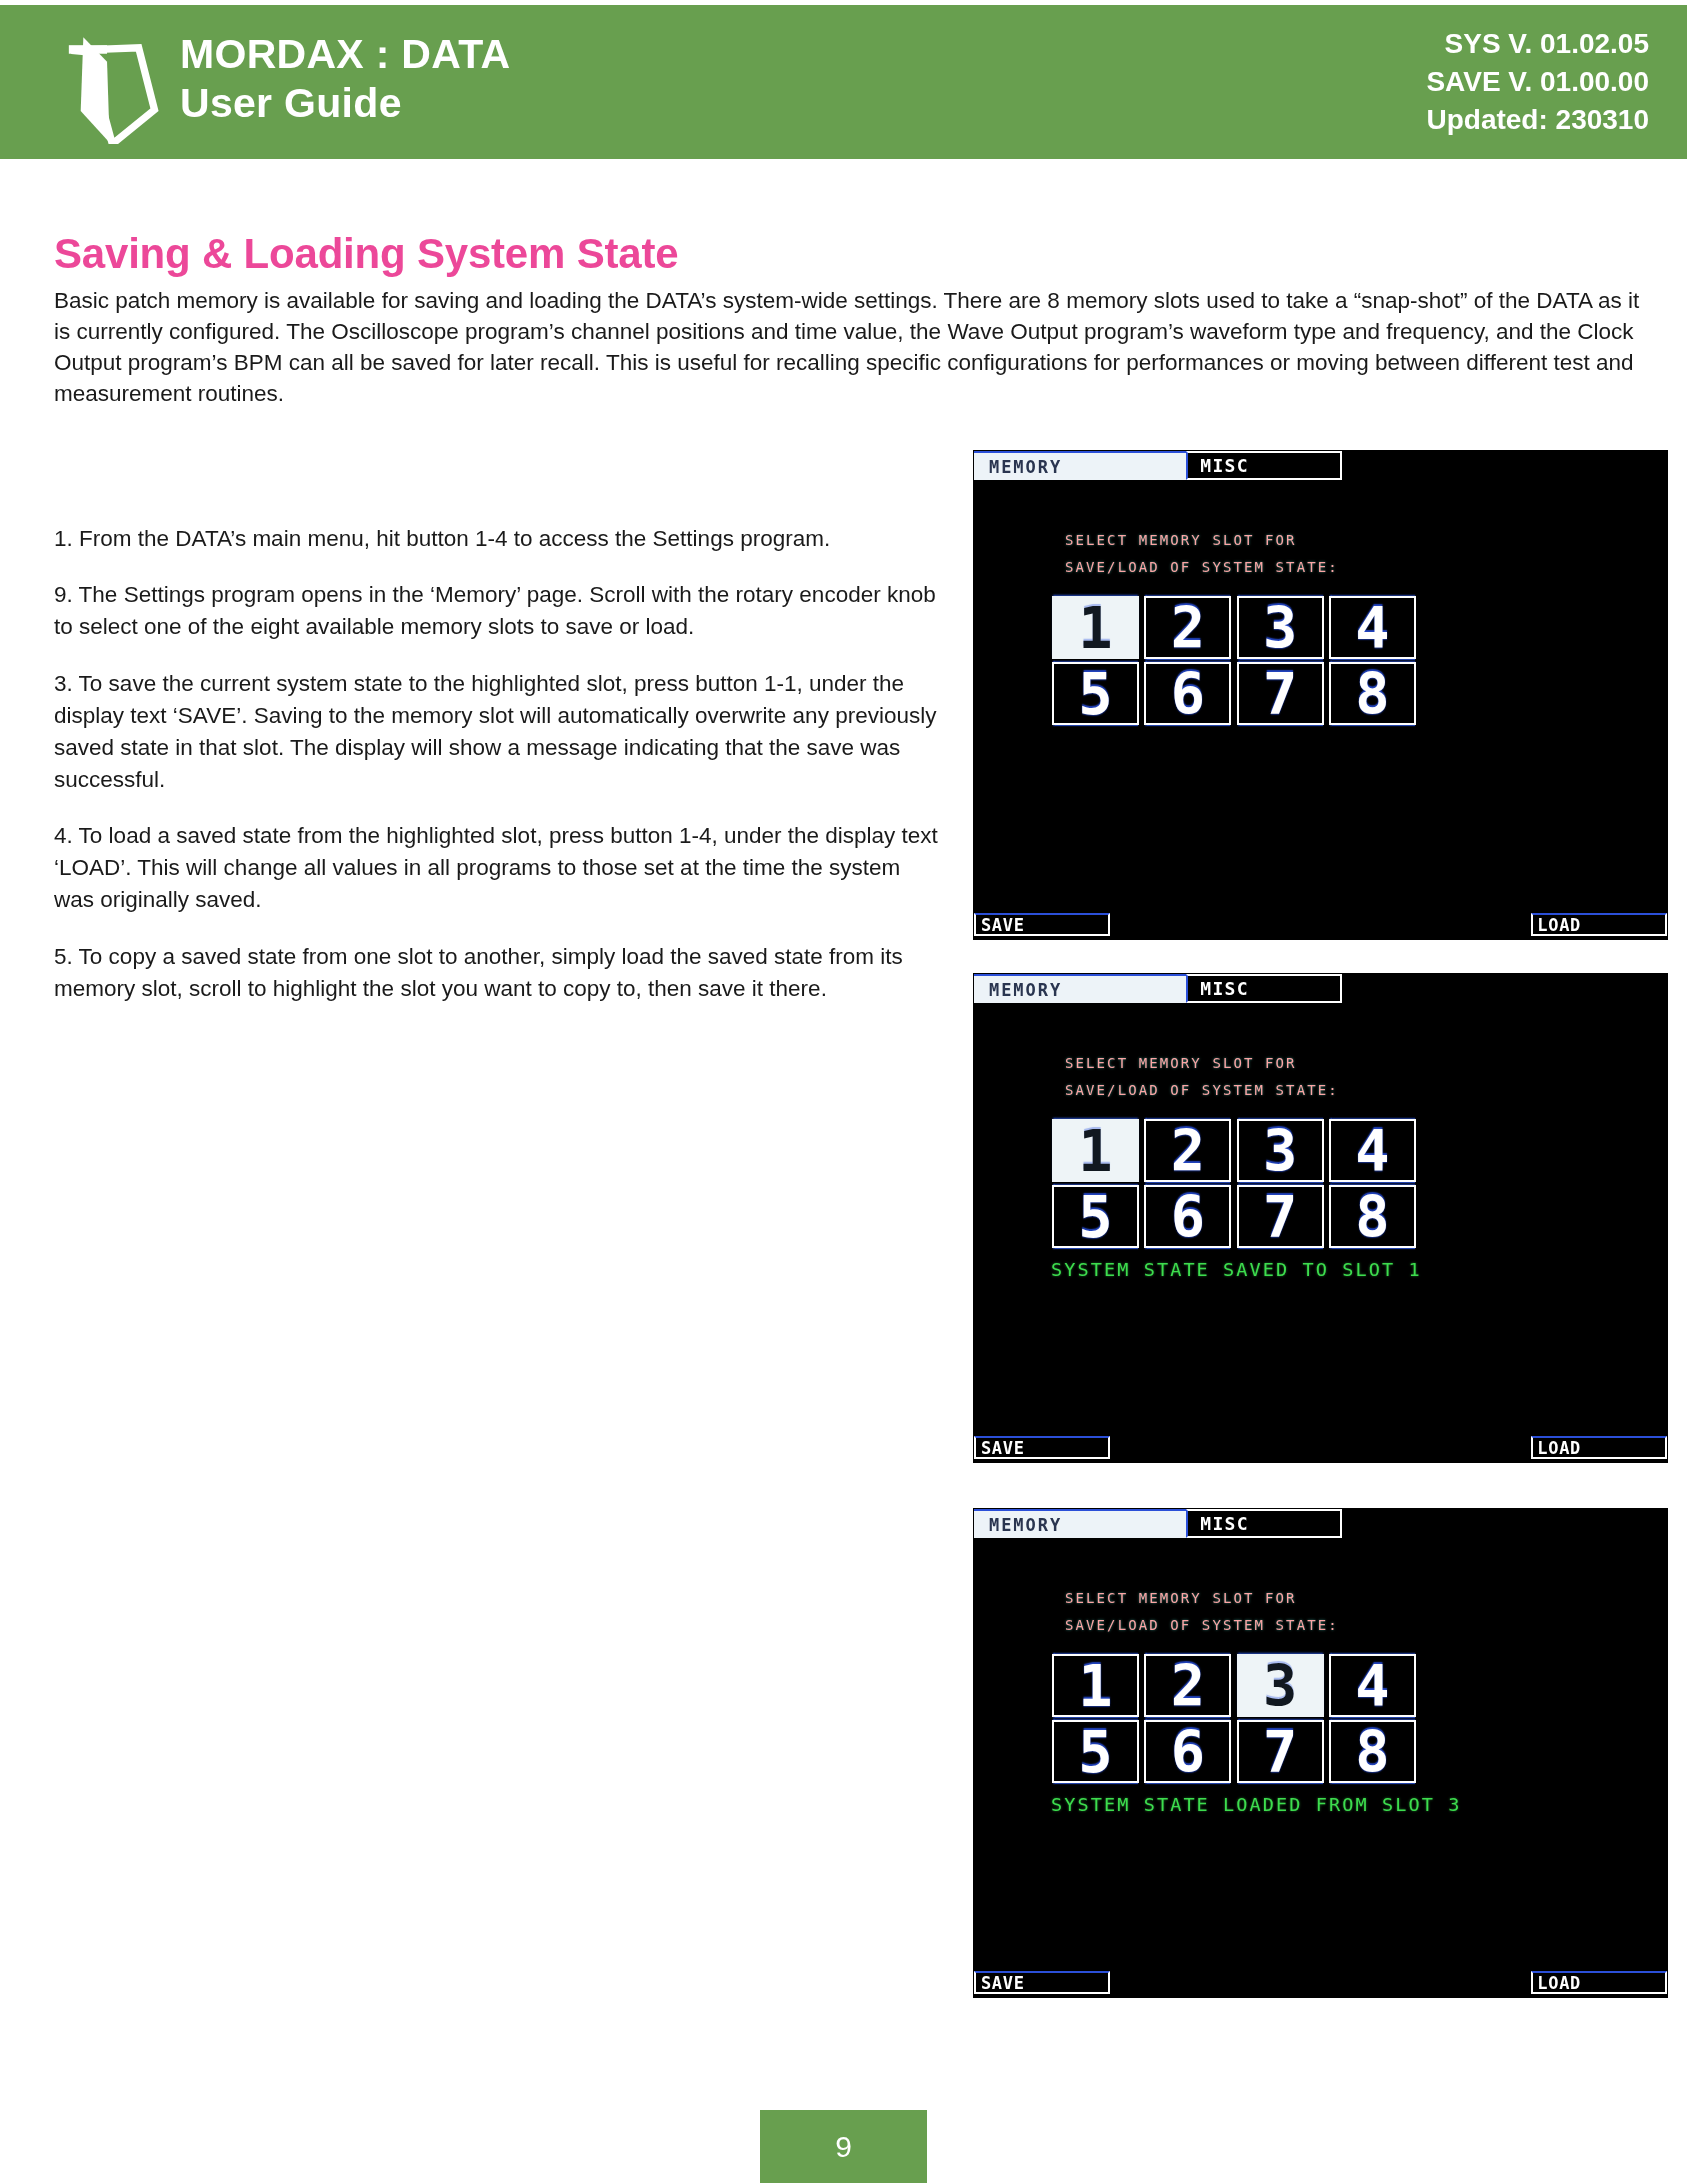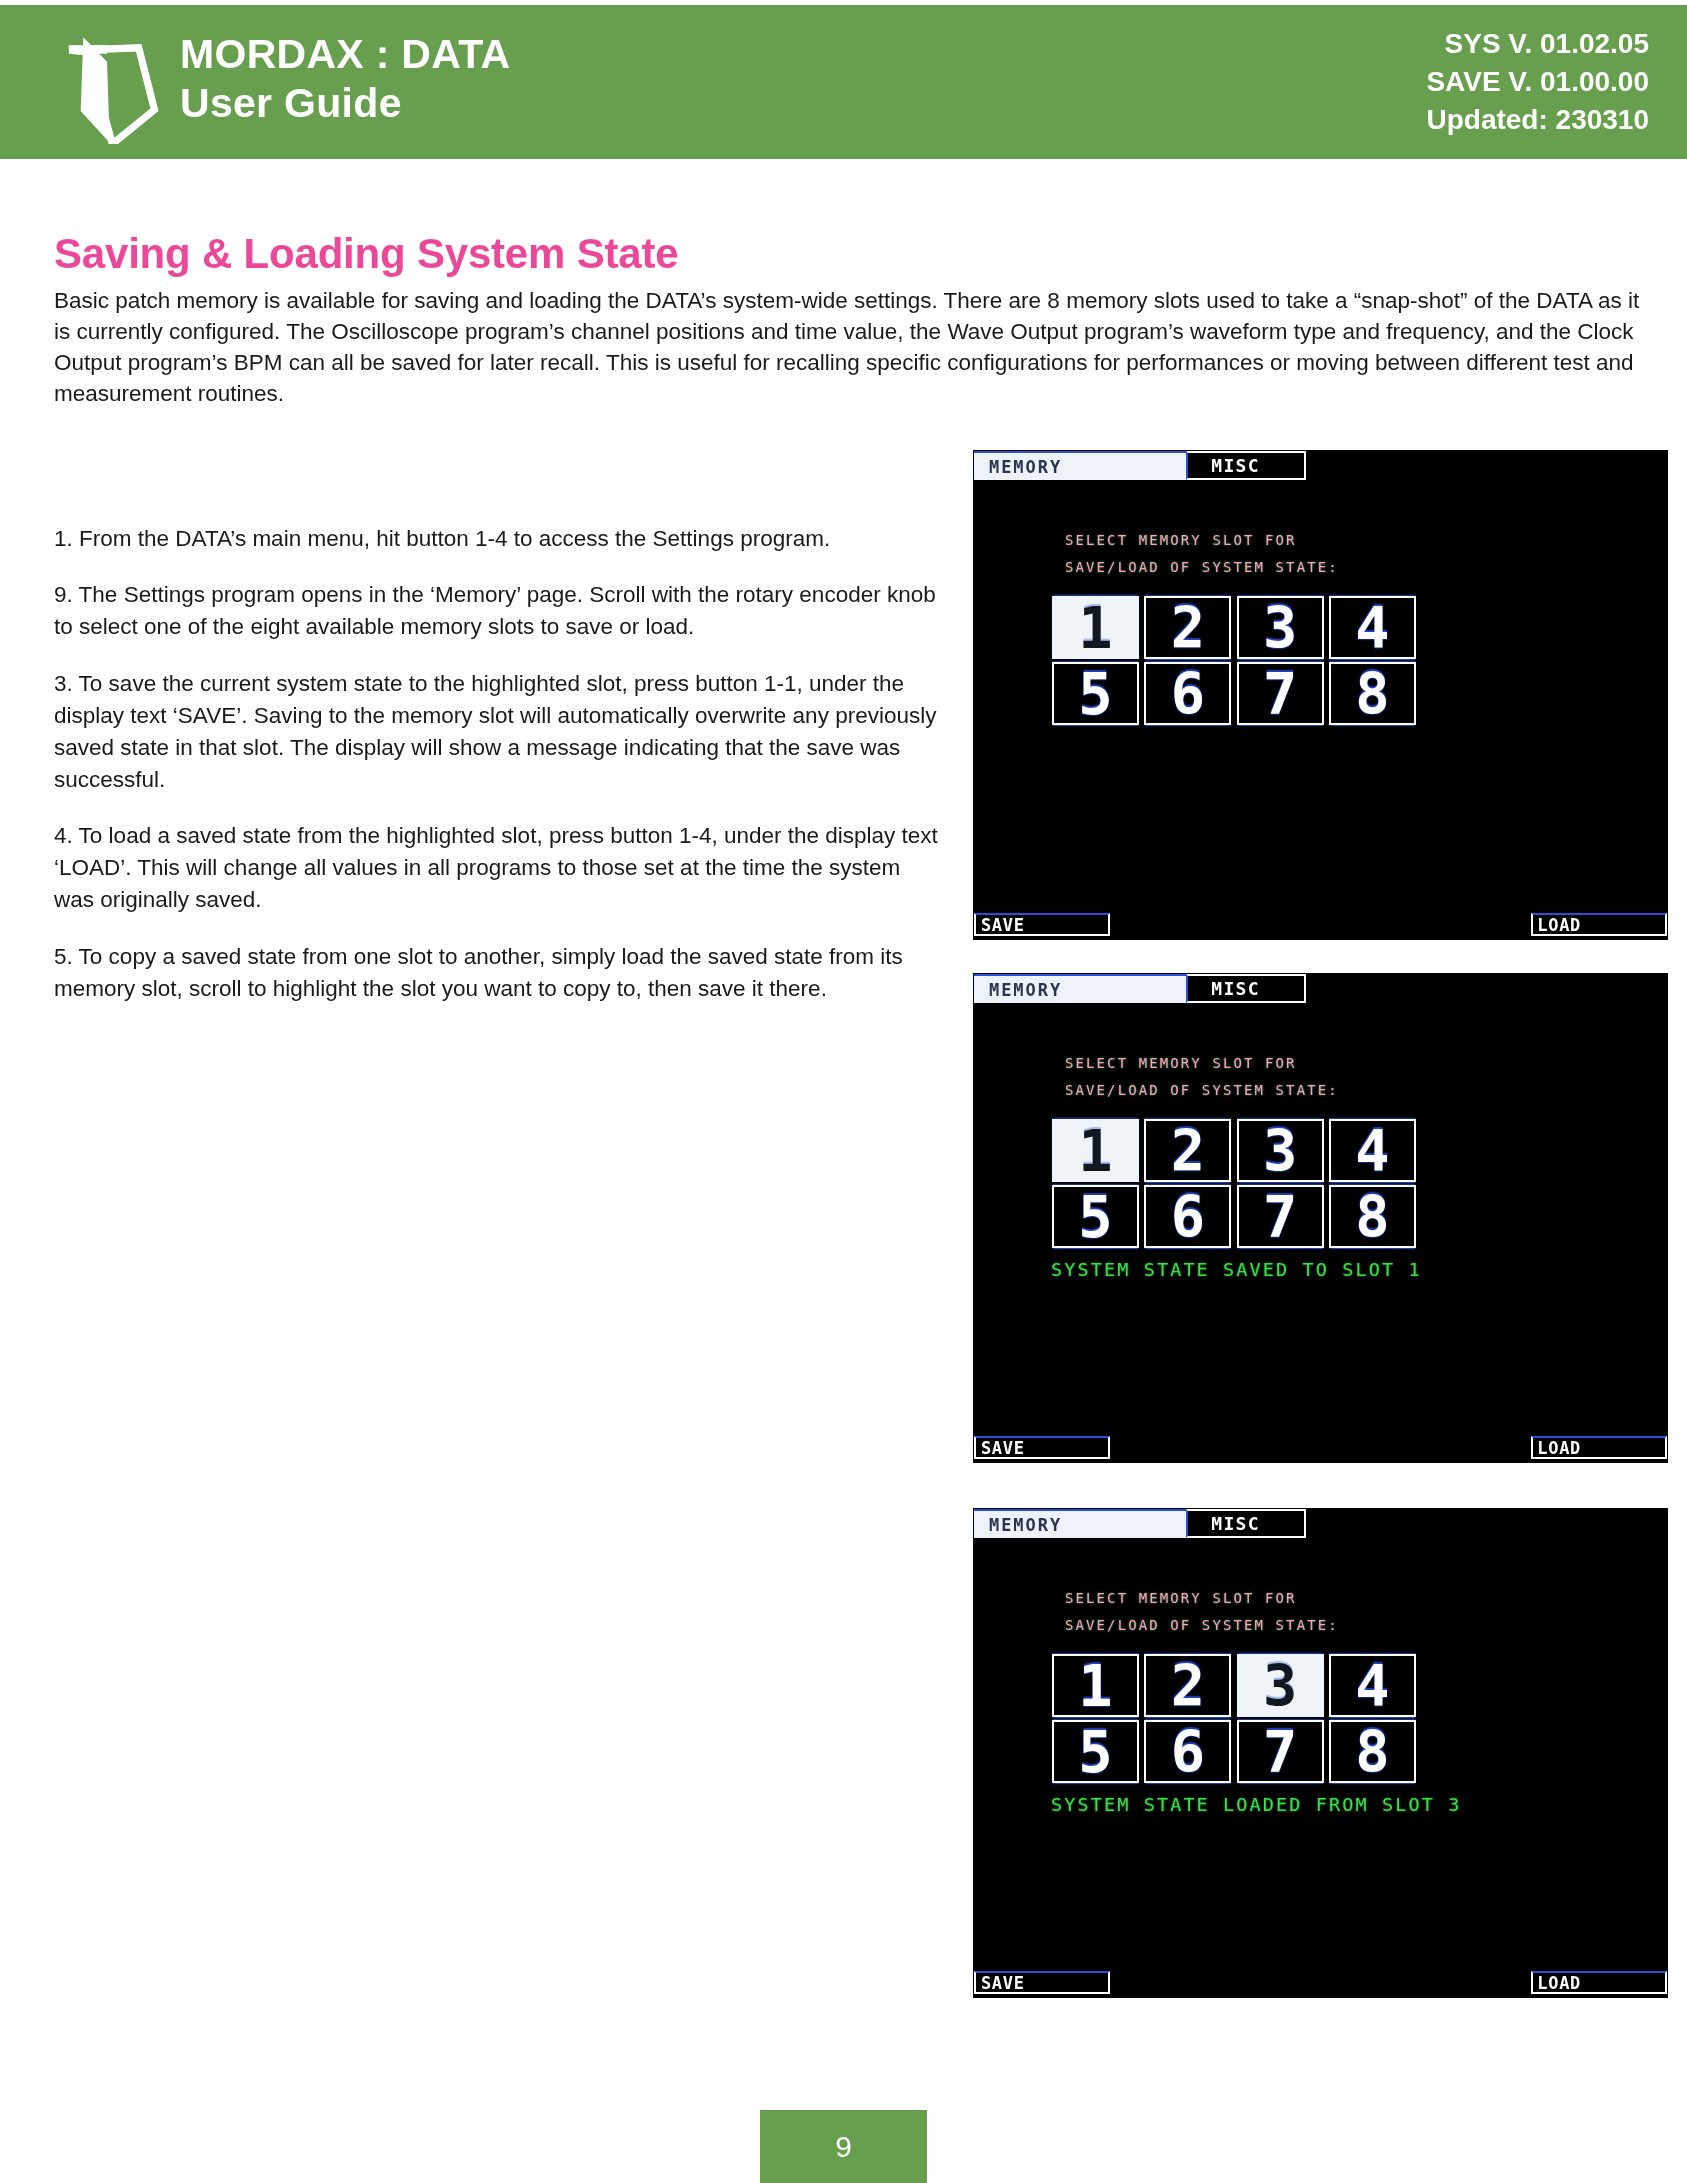--- a/index.html
+++ b/index.html
@@ -102,21 +102,21 @@
 
   
   .screen {
     position: absolute;
     background: #000000;
     overflow: hidden;
   }
   .screen-tabs {
     position: absolute;
     left: 1.3px; top: 1.3px;
-    width: 332px; height: 29px;
+    width: 368px; height: 29px;
     display: flex;
     align-items: stretch;
   }
   .tab-active {
     flex: 0 0 212px;
     background: #edf3f8;
     border-top: 2px solid #2b4fd8;
     display: flex;
     align-items: center;
     padding-left: 14.6px;
@@ -129,21 +129,21 @@
     color: #2a3550;
     font-weight: bold;
   }
   .tab-inactive {
     flex: 1 1 auto;
     background: #000000;
     border: 2px solid #ffffff;
     border-left: 2px solid #2b4fd8;
     display: flex;
     align-items: center;
-    padding-left: 23px;
+    padding-left: 12px;
     box-sizing: border-box;
   }
   .tab-inactive span {
     font-family: "DejaVu Sans Mono", monospace;
     font-size: 18px;
     letter-spacing: 1.3px;
     color: #ffffff;
     font-weight: bold;
   }
 

